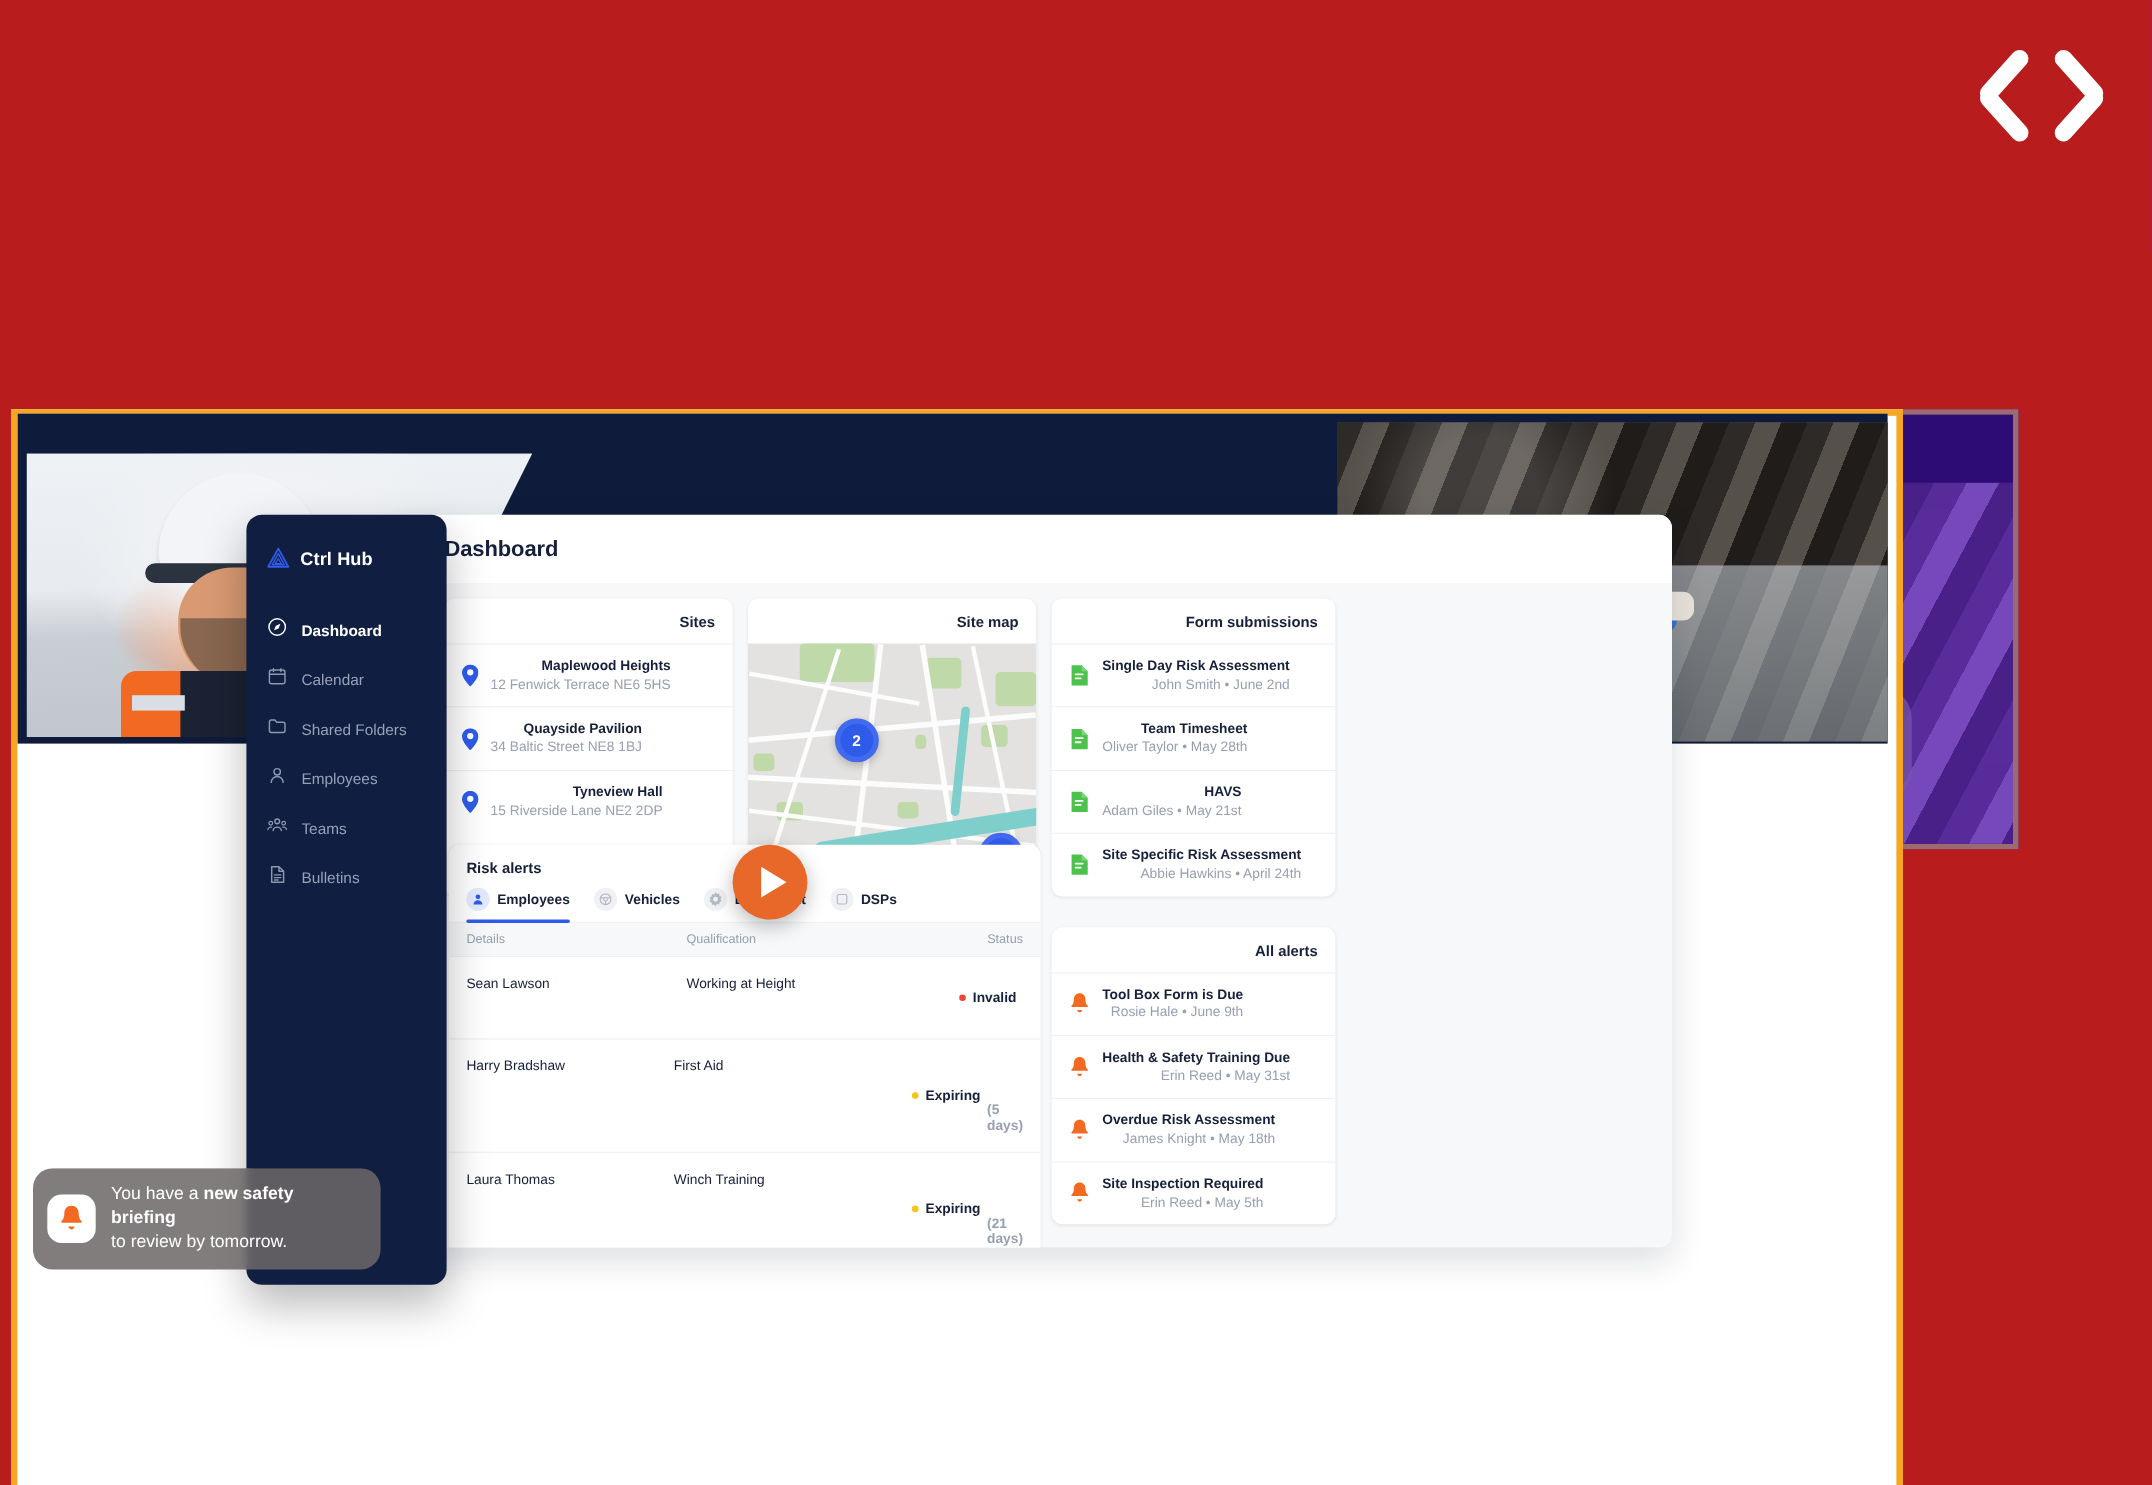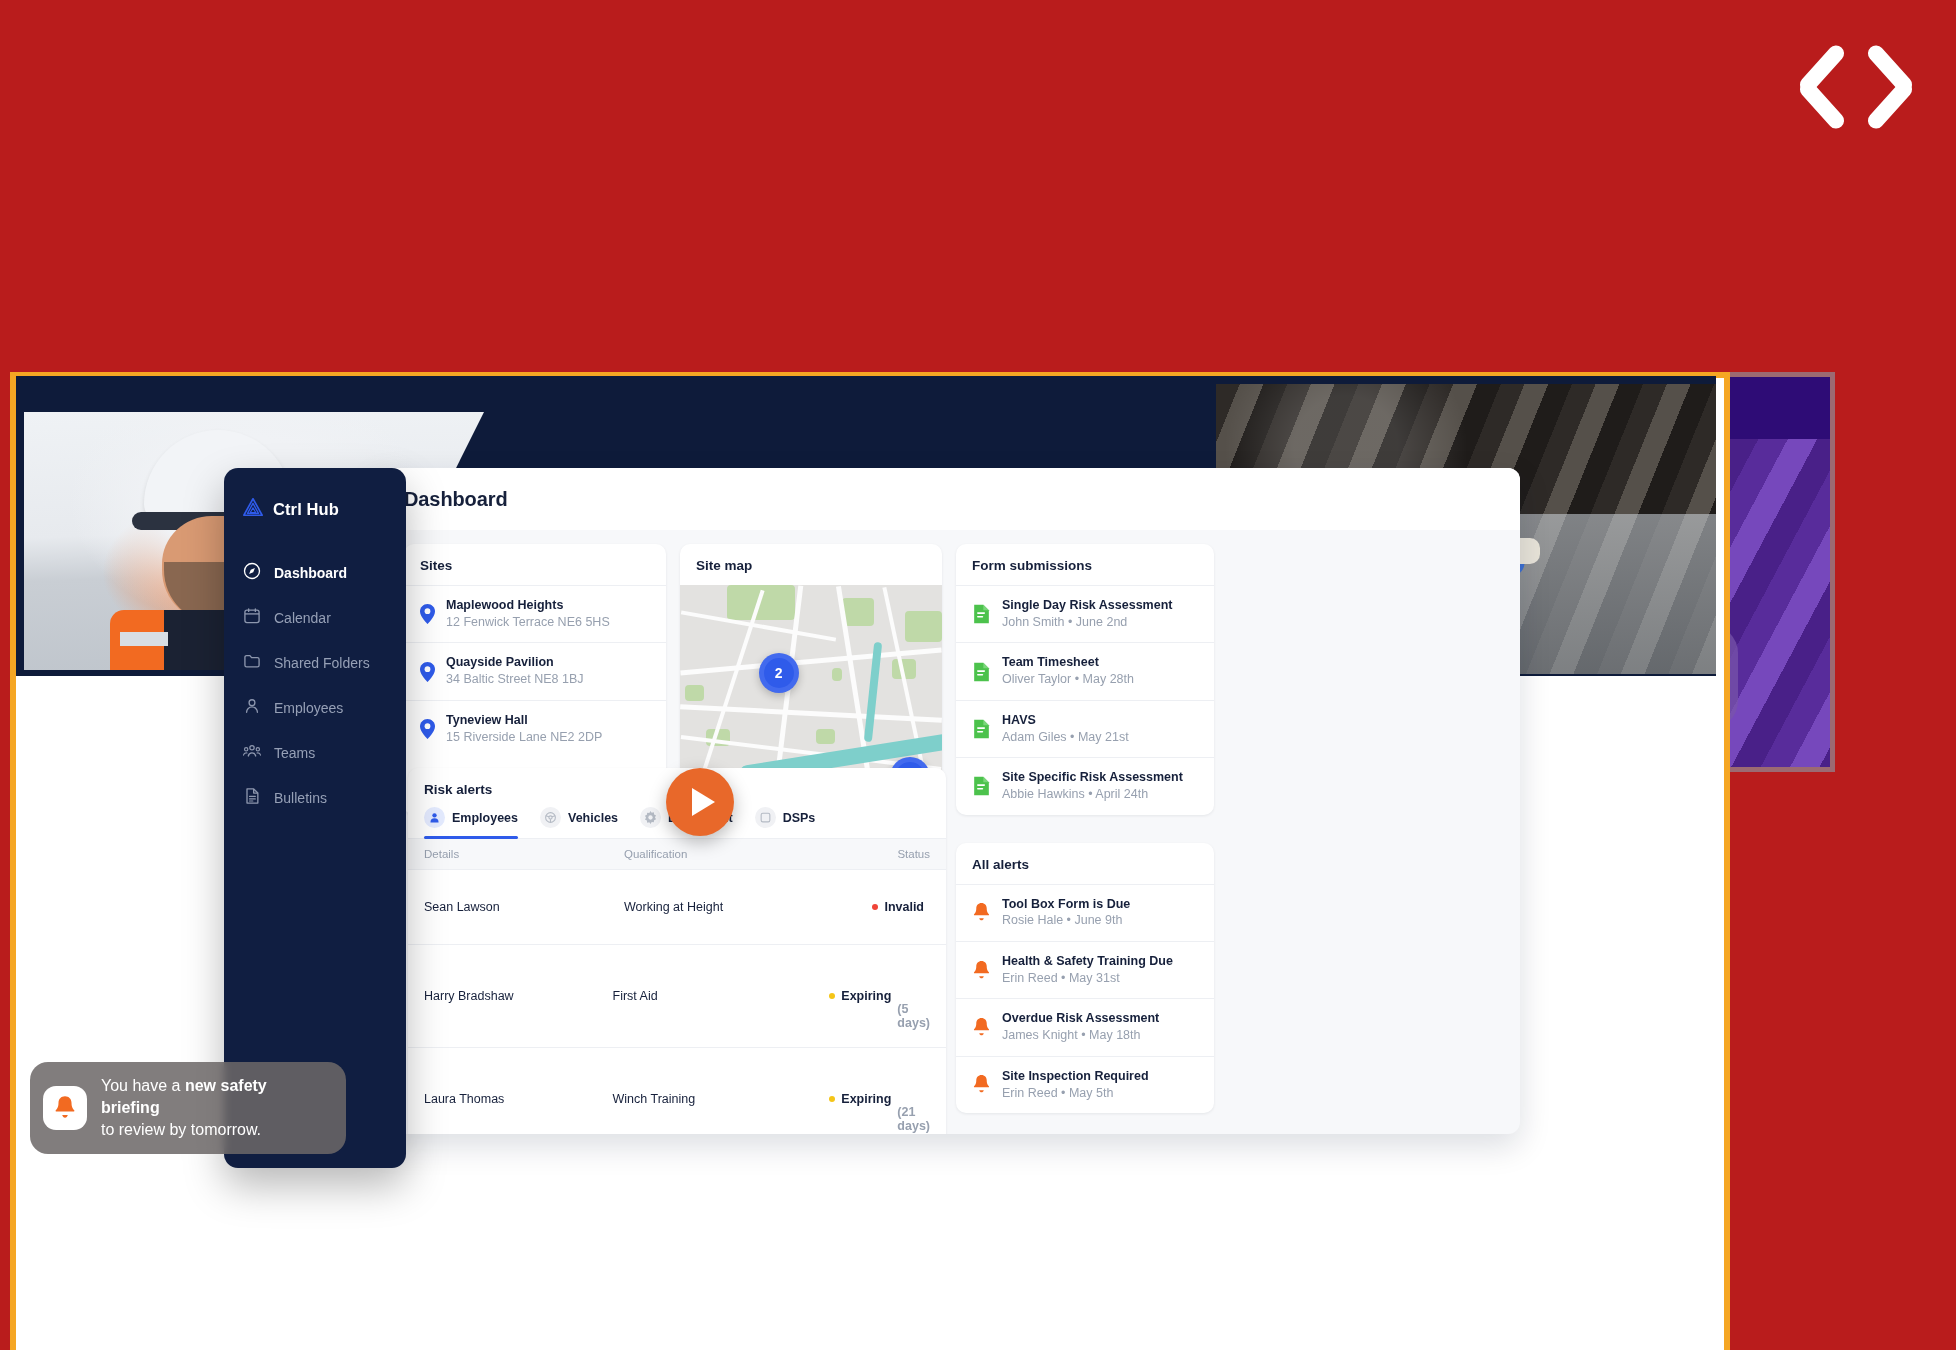--- a/index.html
+++ b/index.html
@@ -105,21 +105,21 @@
   .nav-item svg { flex: 0 0 auto; }
 
   
   .main {
     position: absolute; left: 356px; top: 92px; width: 1148px; height: 666px;
     background: #F7F8FA; border-radius: 12px; overflow: hidden; z-index: 5;
     box-shadow: 0 12px 32px rgba(10,20,50,.14);
   }
   .main-header { height: 62px; background:#fff; display:flex; align-items:center; padding-left: 32px; }
   .main-header h1 { font-size: 20px; font-weight: 700; color:#16203B; letter-spacing:-.1px; }
-  .grid { display: grid; grid-template-columns: 262px 262px 258px; gap: 14px; padding: 14px 0 0 32px; }
+  .grid { display: grid; grid-template-columns: 262px 262px 258px; gap: 14px; padding: 14px 0 0 32px; text-align: right; }
 
   .card { background:#fff; border-radius: 10px; overflow:hidden; box-shadow: 0 1px 3px rgba(16,24,40,.08); }
   .card-head { padding: 14px 16px 12px; font-size: 13.5px; font-weight: 700; color:#16203B; }
   .row { display:flex; align-items:center; gap: 11px; padding: 11px 16px; border-top: 1px solid #EDEFF3; }
   .row .t1 { font-size: 12.5px; font-weight: 700; color:#16203B; line-height: 1.35; }
   .row .t2 { font-size: 12.5px; color:#97A0AF; line-height: 1.4; }
 
   
   .pin { width: 15px; height: 20px; flex:0 0 auto; }
 
@@ -142,21 +142,21 @@
     box-shadow: 0 1px 3px rgba(16,24,40,.08); }
   .risk-title { padding: 14px 16px 10px; font-size: 13.5px; font-weight: 700; color:#16203B; }
   .tabs { display:flex; align-items:center; gap: 22px; padding: 0 16px; border-bottom: 1px solid #EDEFF3; }
   .tab { display:flex; align-items:center; gap: 7px; padding-bottom: 10px; cursor:pointer; position: relative; }
   .tab .tl { font-size: 12.5px; font-weight: 700; color:#16203B; }
   .tab.active::after { content:''; position:absolute; left:0; right:0; bottom:-1px; height:3px; background:#2F5BEA; border-radius:2px; }
   .tab-ic { width: 21px; height: 21px; border-radius:50%; background:#F0F1F4; display:flex; align-items:center; justify-content:center; }
   .tab.active .tab-ic { background:#E3EAFE; }
   .thead { display:flex; padding: 9px 16px; background:#F7F8FA; }
   .thead div { font-size: 11.5px; color:#97A0AF; }
-  .trow { display:flex; align-items:center; padding: 17px 16px; border-top:1px solid #EDEFF3; }
+  .trow { display:flex; padding: 17px 16px; border-top:1px solid #EDEFF3; }
   .trow div { font-size: 12.5px; color:#16203B; }
   .c-details { width: 200px; }
   .c-qual { width: 230px; }
   .c-status { flex:1; display:flex; align-items:center; justify-content:flex-end; gap:6px; }
   .dot { width:6px; height:6px; border-radius:50%; flex:0 0 auto; }
   .st-label { font-weight:700; }
   .st-sub { color:#97A0AF !important; font-weight: 700; margin-top: 40px; }
 
   
   .play-btn {

